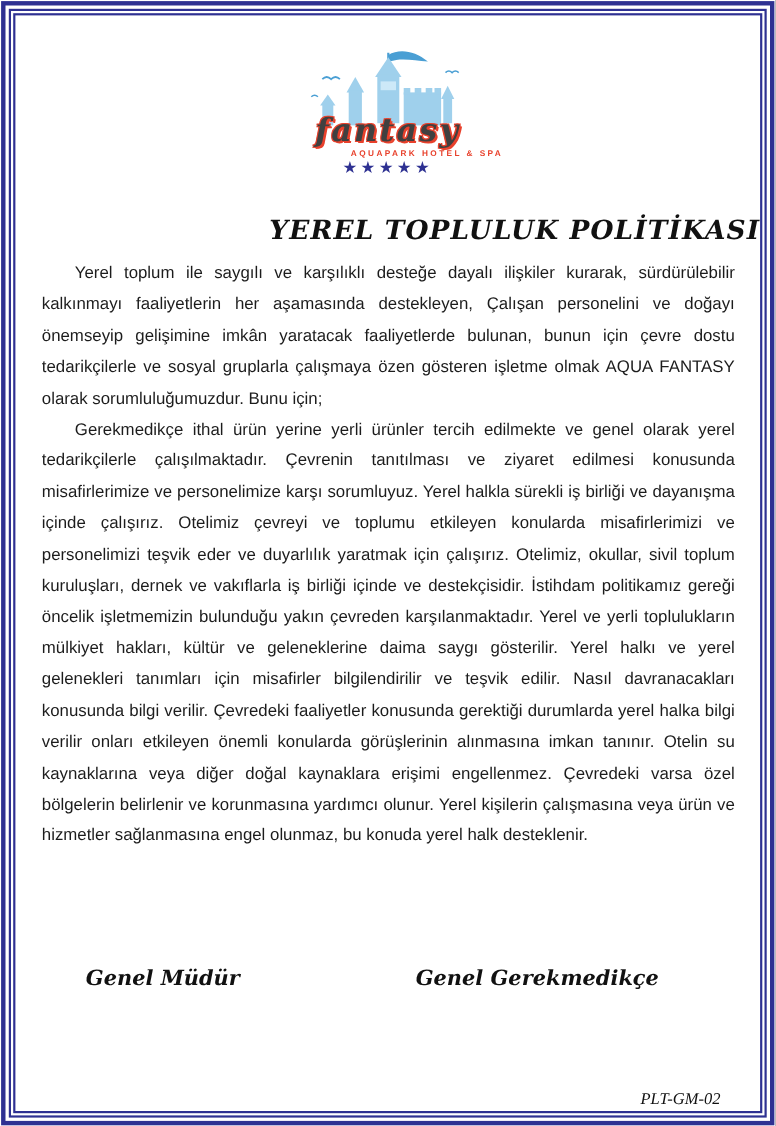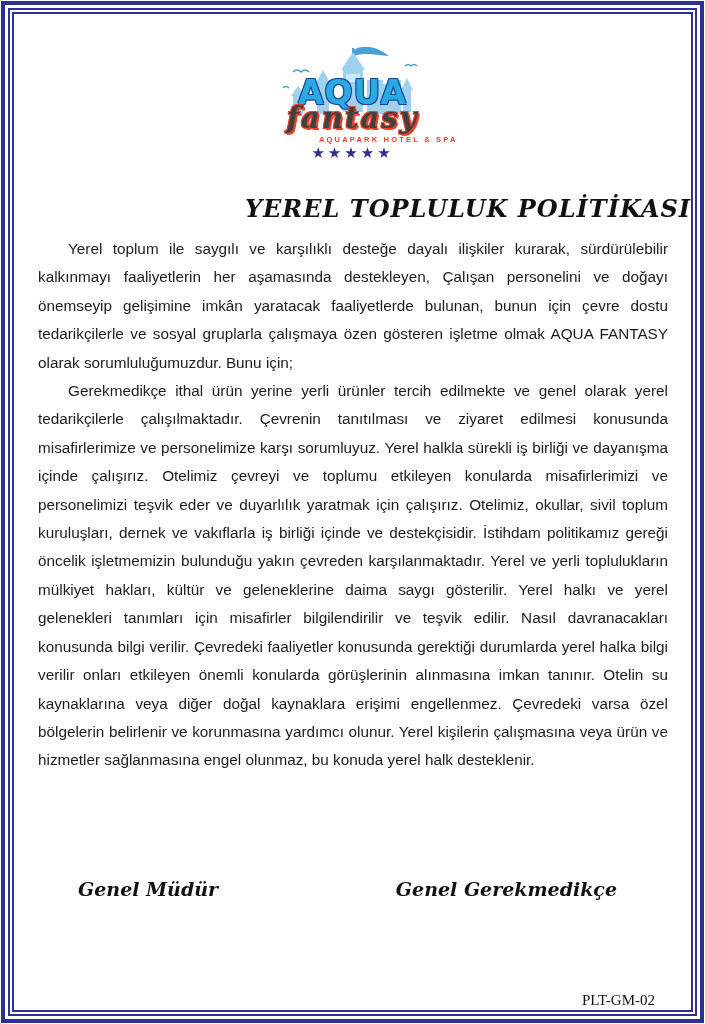--- a/index.html
+++ b/index.html
@@ -70,32 +70,32 @@
     margin:0;
     font-size:15.3px;
     line-height:28.4px;
     color:#1c1c1c;
     text-align:justify;
     text-indent:30px;
   }
 
   
   .signatures{
-    position:absolute;left:64px;right:74px;top:864px;
+    position:absolute;left:64px;right:92px;top:864px;
     display:flex;justify-content:space-between;
     font-family:"DejaVu Serif",serif;
     font-style:italic;font-weight:bold;
     font-size:19px;color:#111;gap:48px;
   }
 
   
   .doc-code{
     position:absolute;right:36px;bottom:1px;
     font-family:"Liberation Serif",serif;
-    font-size:15px;color:#111;
+    font-size:15px;color:#111;font-style:italic;
   }
 </style>
 </head>
 <body>
 
 <div class="page">
   <div class="frame-outer"></div>
   <div class="frame-mid"></div>
   <div class="frame-inner"></div>
 
@@ -123,21 +123,20 @@
         <rect x="114" y="36" width="6" height="6" fill="#9fd0ec"></rect>
         <rect x="122" y="36" width="6" height="6" fill="#9fd0ec"></rect>
 
         <polygon points="128,46 134,34 140,46" fill="#9fd0ec"></polygon>
         <rect x="130" y="44" width="8" height="24" fill="#9fd0ec"></rect>
 
         <path d="M20,28 q4,-4 8,0 q4,-4 8,0" stroke="#4a9fd4" stroke-width="1.6" fill="none"></path>
         <path d="M132,22 q3,-3 6,0 q3,-3 6,0" stroke="#4a9fd4" stroke-width="1.4" fill="none"></path>
         <path d="M10,44 q3,-3 6,0" stroke="#4a9fd4" stroke-width="1.4" fill="none"></path>
       </svg>
-      <div class="logo-aqua">AQUA</div>
       <div class="logo-fantasy">fantasy</div>
       <div class="logo-tagline">AQUAPARK  HOTEL  &amp;  SPA</div>
       <div class="logo-stars">★★★★★</div>
     </div>
 
     <h1 class="doc-title">YEREL TOPLULUK POLİTİKASI</h1>
 
     <div class="body-wrap">
       <p class="body-p">Yerel toplum ile saygılı ve karşılıklı desteğe dayalı ilişkiler kurarak, sürdürülebilir kalkınmayı faaliyetlerin her aşamasında destekleyen, Çalışan personelini ve doğayı önemseyip gelişimine imkân yaratacak faaliyetlerde bulunan, bunun için çevre dostu tedarikçilerle ve sosyal gruplarla çalışmaya özen gösteren işletme olmak AQUA FANTASY olarak sorumluluğumuzdur. Bunu için;</p>
       <p class="body-p">Gerekmedikçe ithal ürün yerine yerli ürünler tercih edilmekte ve genel olarak yerel tedarikçilerle çalışılmaktadır. Çevrenin tanıtılması ve ziyaret edilmesi konusunda misafirlerimize ve personelimize karşı sorumluyuz. Yerel halkla sürekli iş birliği ve dayanışma içinde çalışırız. Otelimiz çevreyi ve toplumu etkileyen konularda misafirlerimizi ve personelimizi teşvik eder ve duyarlılık yaratmak için çalışırız. Otelimiz, okullar, sivil toplum kuruluşları, dernek ve vakıflarla iş birliği içinde ve destekçisidir. İstihdam politikamız gereği öncelik işletmemizin bulunduğu yakın çevreden karşılanmaktadır. Yerel ve yerli toplulukların mülkiyet hakları, kültür ve geleneklerine daima saygı gösterilir. Yerel halkı ve yerel gelenekleri tanımları için misafirler bilgilendirilir ve teşvik edilir. Nasıl davranacakları konusunda bilgi verilir. Çevredeki faaliyetler konusunda gerektiği durumlarda yerel halka bilgi verilir onları etkileyen önemli konularda görüşlerinin alınmasına imkan tanınır.  Otelin su kaynaklarına veya diğer doğal kaynaklara erişimi engellenmez. Çevredeki varsa özel bölgelerin belirlenir ve korunmasına yardımcı olunur. Yerel kişilerin çalışmasına veya ürün ve hizmetler sağlanmasına engel olunmaz, bu konuda yerel halk desteklenir.</p>

